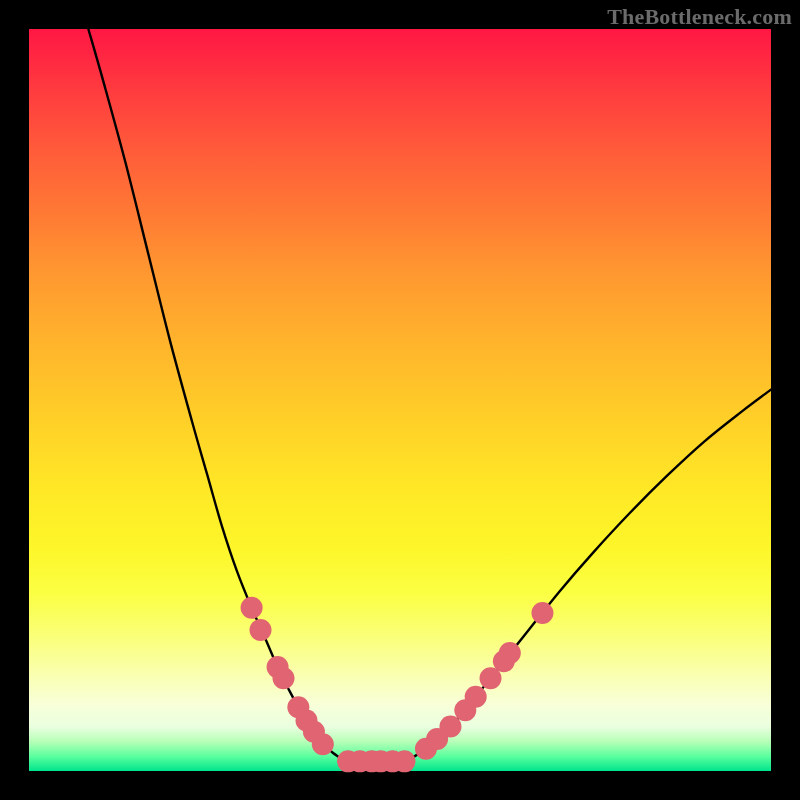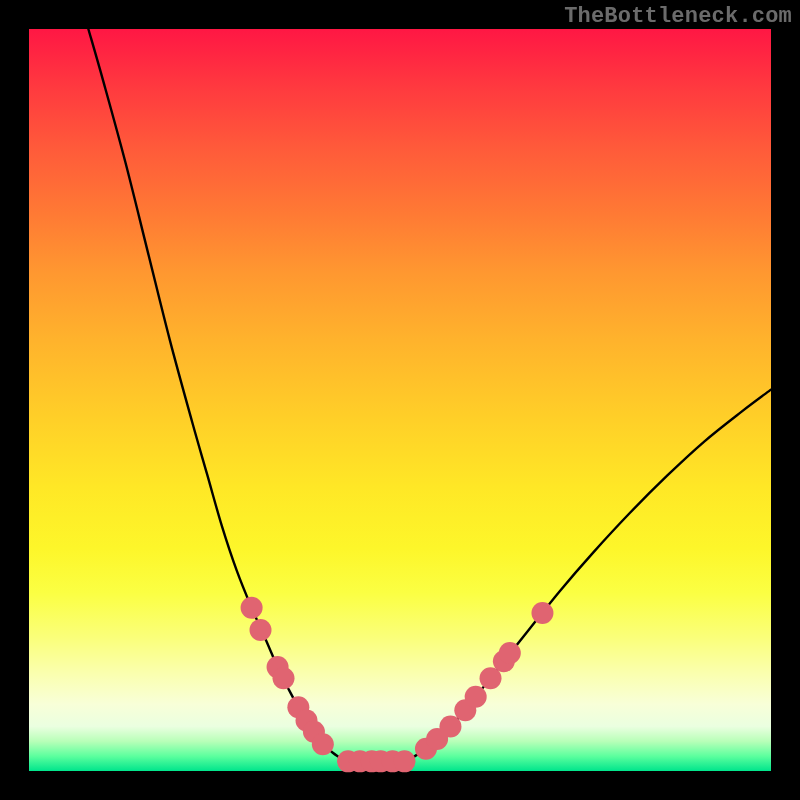--- a/index.html
+++ b/index.html
@@ -33,21 +33,21 @@
       #eaffe0 94%,
       #b8ffb8 96%,
       #5cff9e 98%,
       #00e58c 100%
     );
   }
   .watermark {
     position: absolute;
     top: 4px;
     right: 8px;
-    font-family: Liberation Mono, monospace;
+    font-family: Liberation Serif, serif;
     font-size: 22px;
     font-weight: 600;
     color: #6b6b6b;
     letter-spacing: 0.2px;
   }
   svg.plot {
     position: absolute;
     left: 0;
     top: 0;
     width: 742px;

